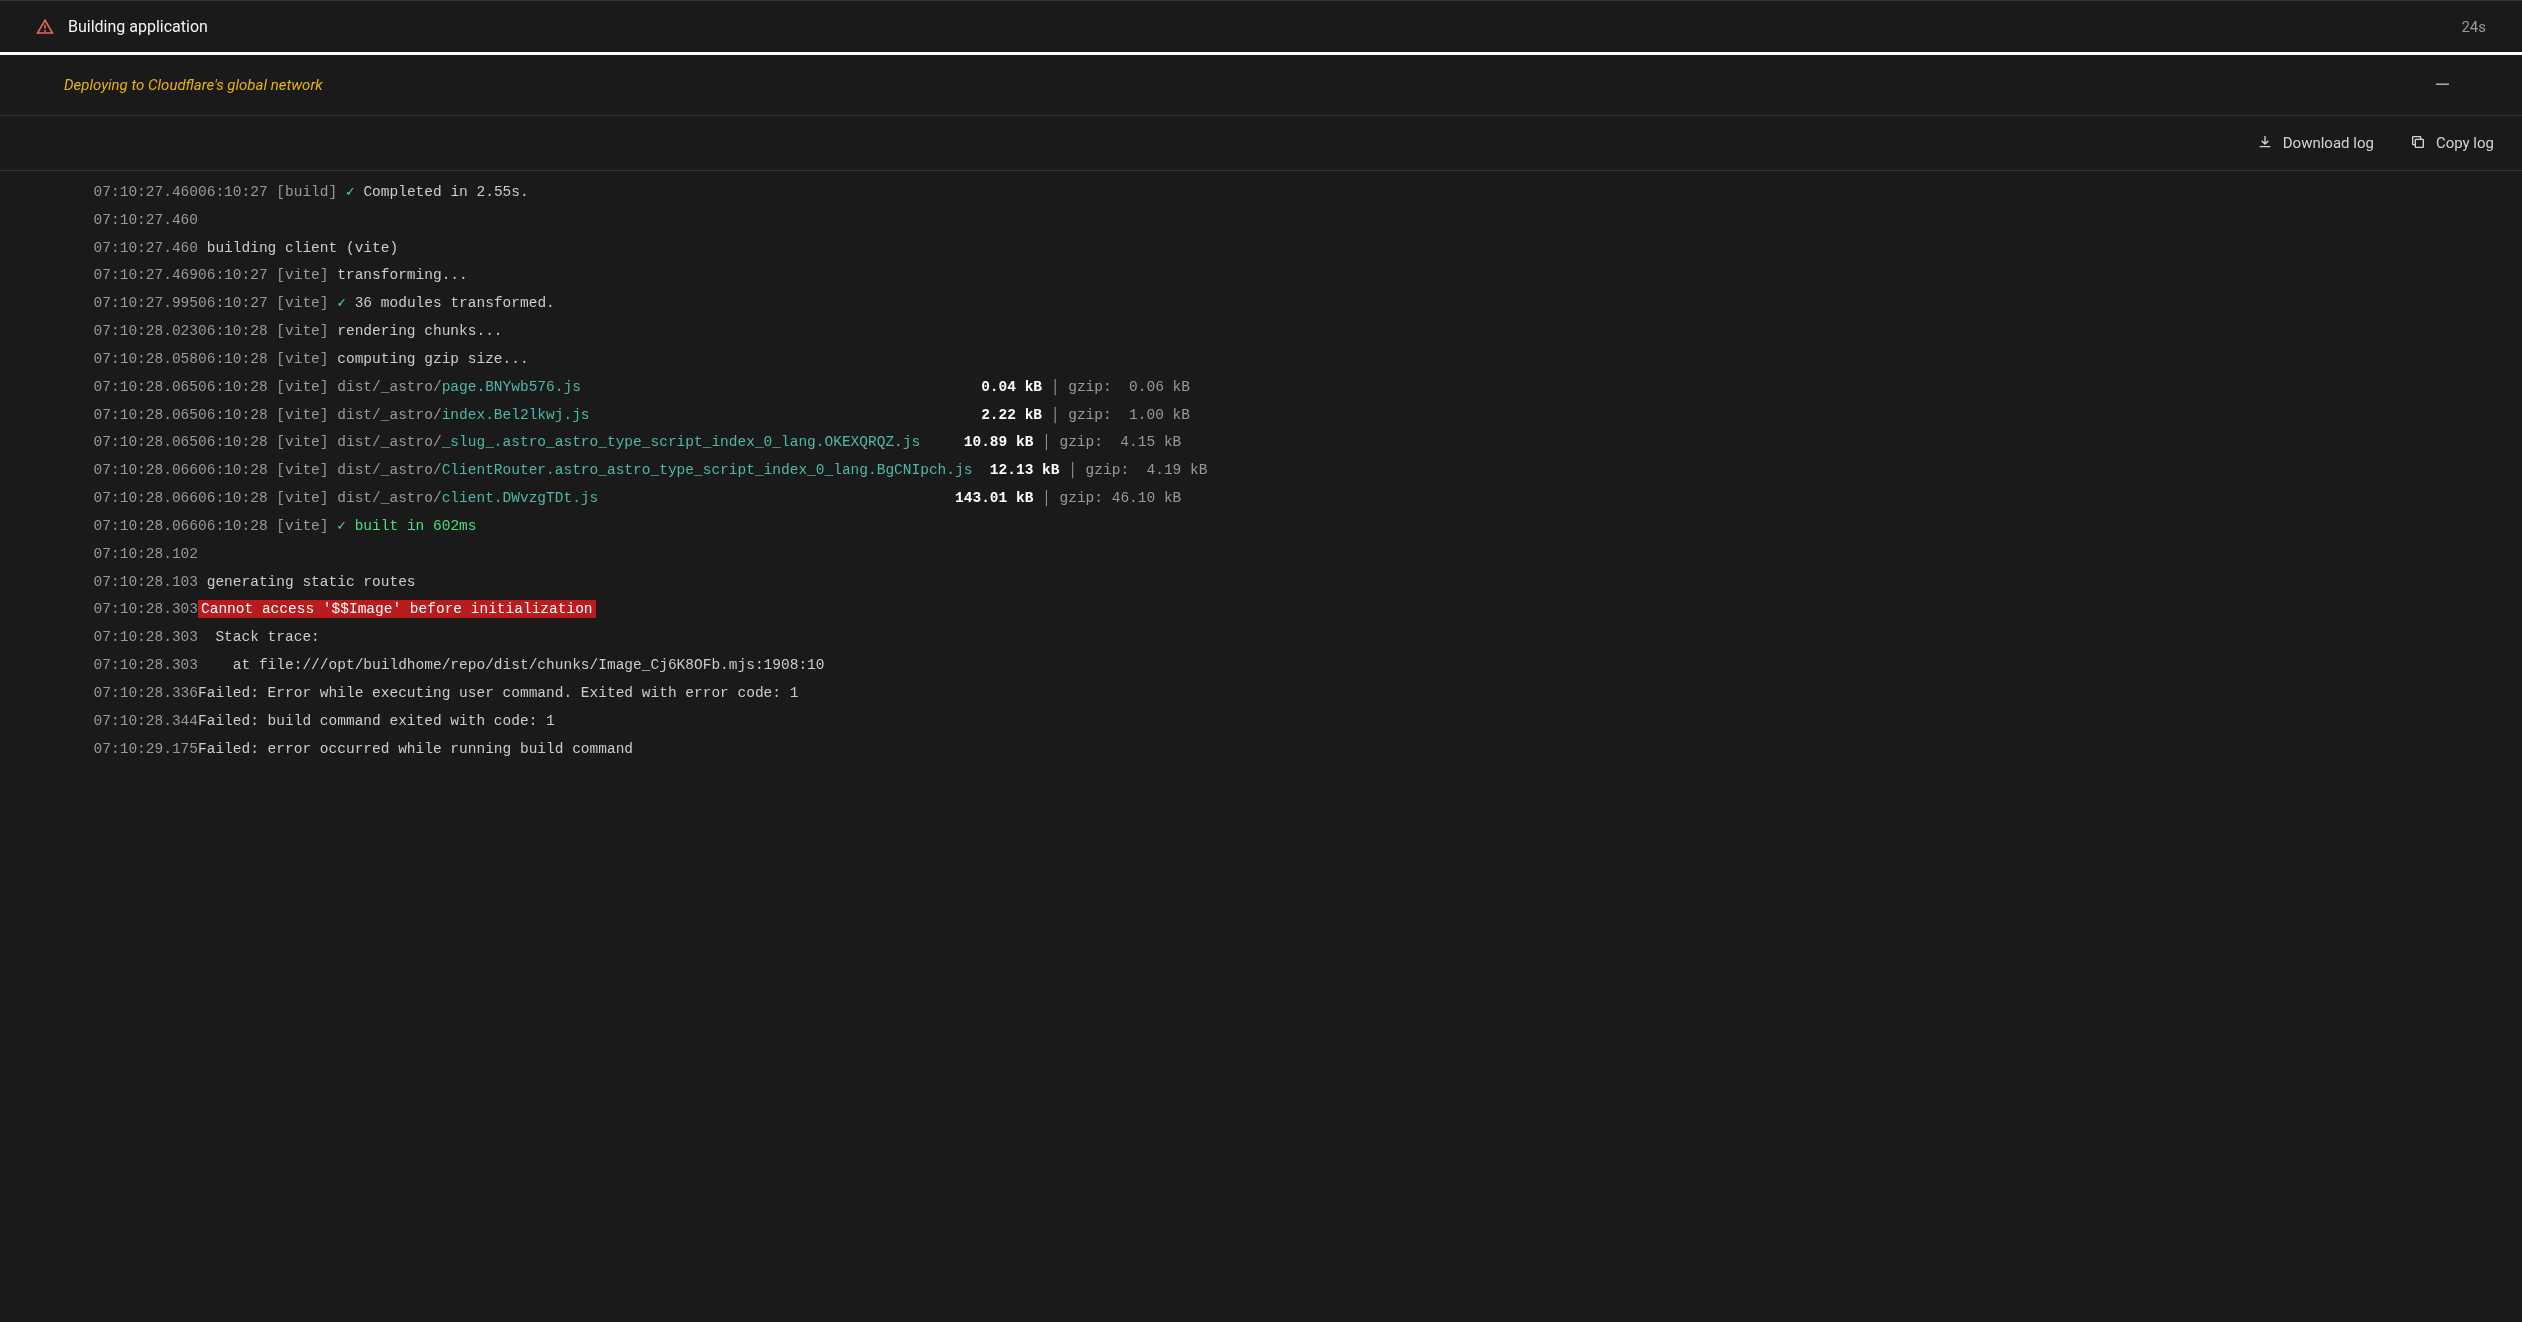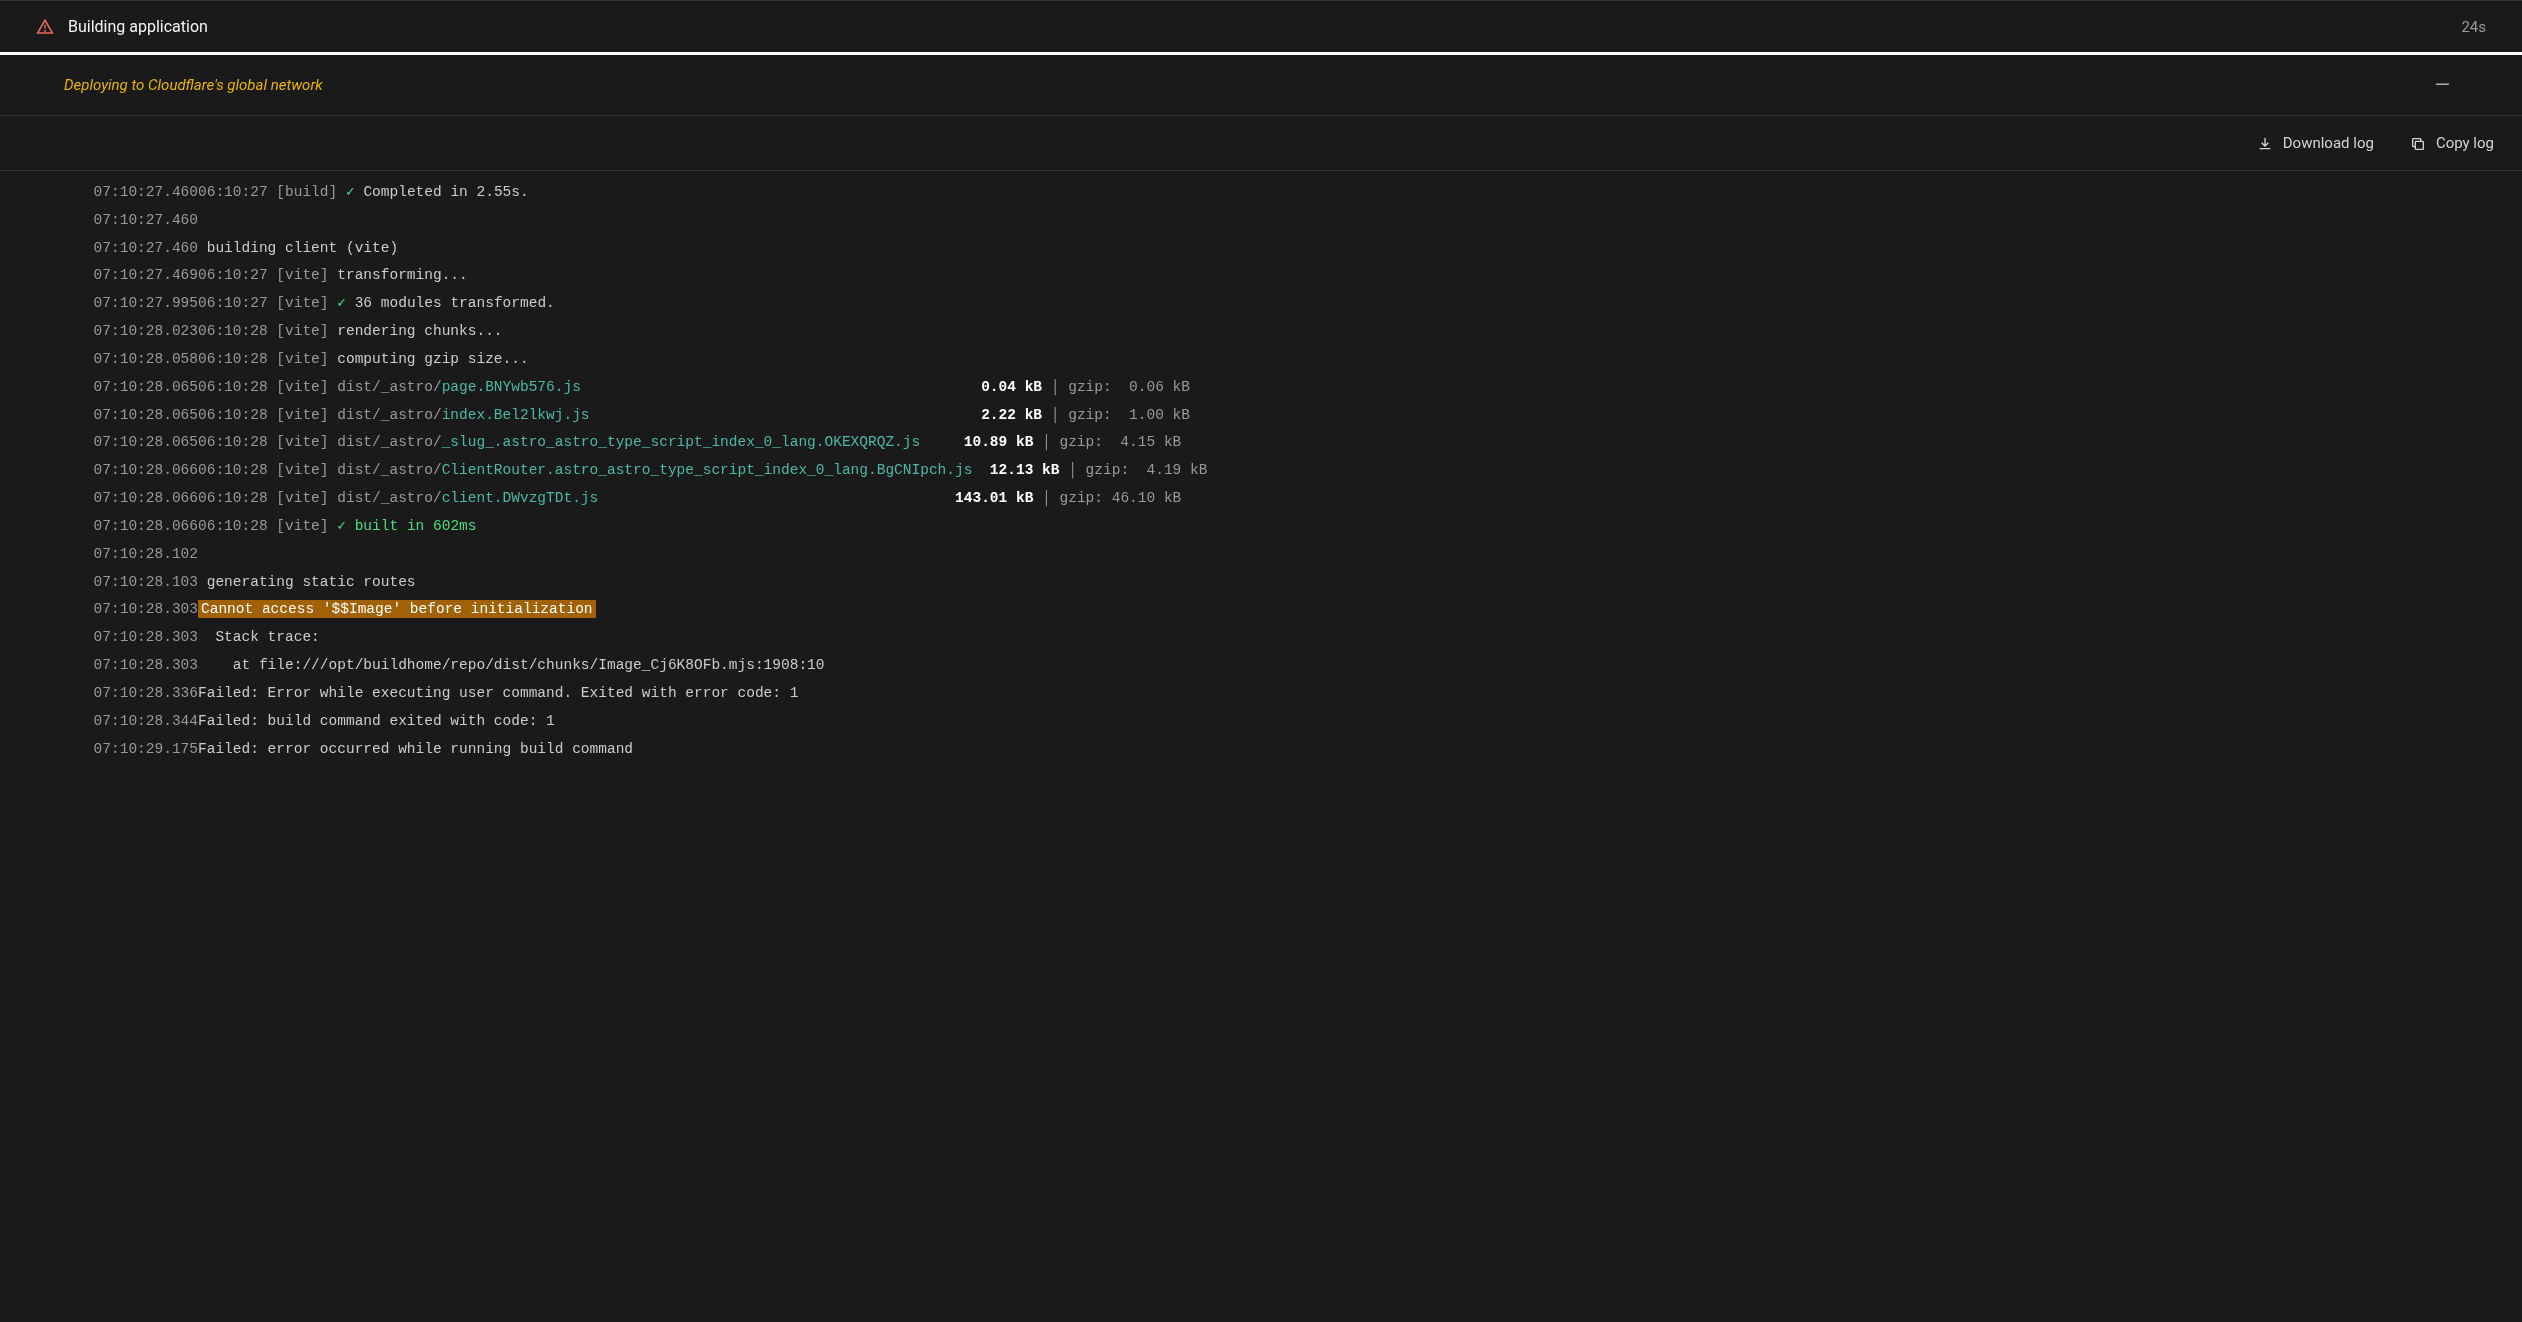--- a/index.html
+++ b/index.html
@@ -62,21 +62,21 @@
     }
     .actions-row {
       display: flex;
       justify-content: flex-end;
       gap: 36px;
       padding: 18px 28px;
       border-bottom: 1px solid #333;
     }
     .action-btn {
       display: flex;
-      align-items: flex-end;
+      align-items: flex-start;
       gap: 10px;
       color: #d4d4d4;
       font-size: 15px;
       cursor: pointer;
     }
     .action-icon {
       width: 16px;
       height: 16px;
       stroke: #d4d4d4;
       fill: none;
@@ -111,21 +111,21 @@
       color: #4ade80;
     }
     .file-link {
       color: #4db8a8;
     }
     .bold {
       color: #fff;
       font-weight: 600;
     }
     .highlight {
-      background: #a16207;
+      background: #b91c1c;
       color: #fff;
       padding: 1px 3px;
     }
   </style>
 </head>
 <body>
 
 <div class="header-row">
   <div class="header-left">
     <svg class="warning-icon" viewBox="0 0 24 24">

